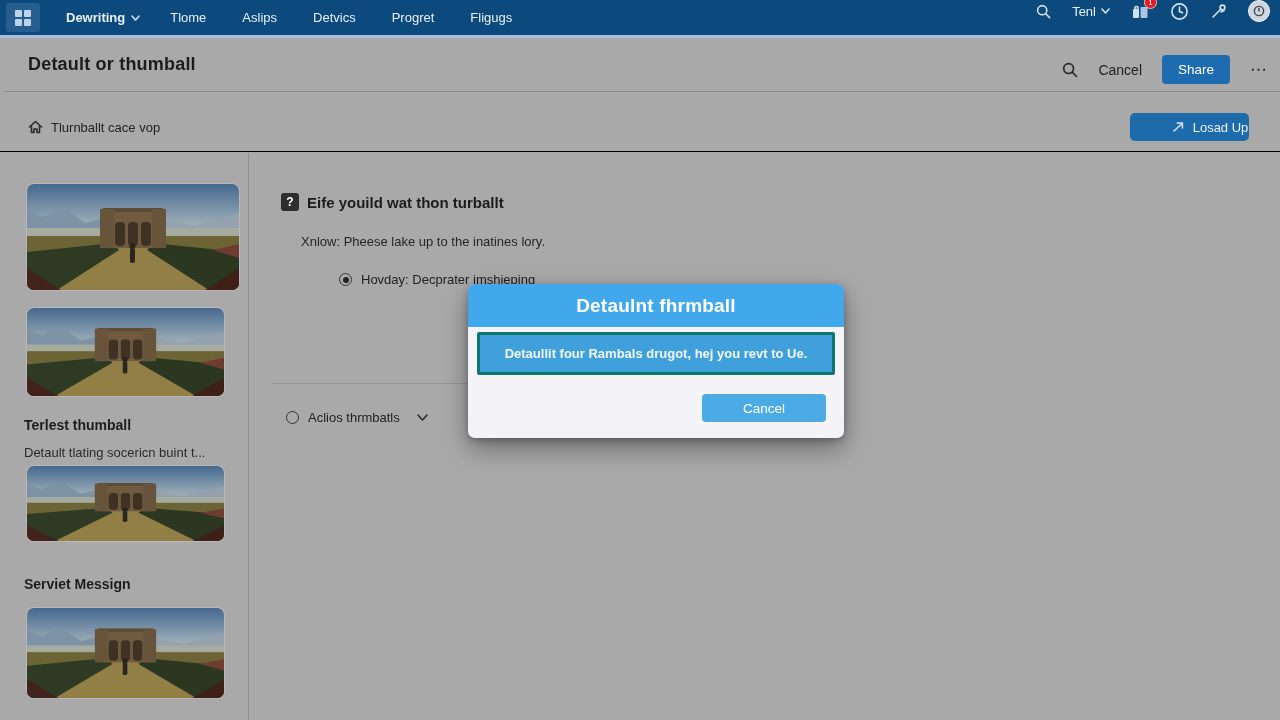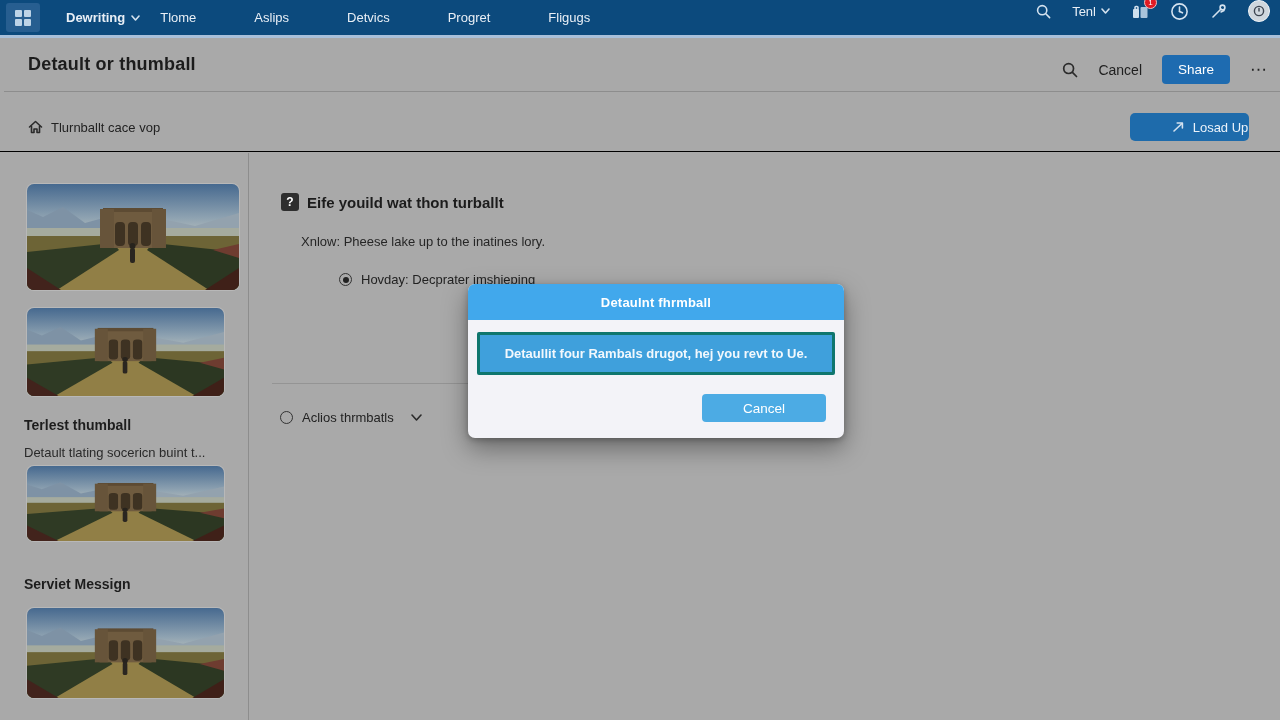--- a/index.html
+++ b/index.html
@@ -9,21 +9,21 @@
 
   
   .topbar { position:absolute; left:0; top:0; width:1280px; height:35px;
             background:#0c4a7d; display:flex; align-items:center; color:#e9eff6; }
   .subline { position:absolute; left:0; top:35px; width:1280px; height:3px; background:#a9c0da; }
   .waffle { width:34px; height:29px; margin-left:6px; background:#275e90; border-radius:3px;
             display:grid; grid-template-columns:7px 7px; grid-template-rows:7px 7px; gap:2px;
             justify-content:center; align-content:center; cursor:pointer; }
   .waffle span { background:#bdd3e7; border-radius:1px; }
   .brand { margin-left:26px; font-size:13px; font-weight:600; display:flex; align-items:center; gap:6px; cursor:pointer; }
-  .navitems { display:flex; margin-left:20px; gap:58px; font-size:13px; }
+  .navitems { display:flex; margin-left:30px; gap:36px; font-size:13px; }
   .navitems span { cursor:pointer; }
   .top-right { position:absolute; right:10px; top:0; height:22px; display:flex; align-items:center; gap:21px; }
   .tr-item { display:flex; align-items:center; gap:5px; font-size:13px; cursor:pointer; position:relative; }
   .badge { position:absolute; top:-7px; right:-8px; min-width:13px; height:13px; border-radius:7px;
            background:#e01b24; color:#fff; font-size:8px; display:flex; align-items:center; justify-content:center;
            padding:0 2px; border:1px solid #f0c0c0; }
   .avatar { width:22px; height:22px; border-radius:50%; background:#cfd6dd; border:1px solid #eef3f8;
             display:flex; align-items:center; justify-content:center; cursor:pointer; }
 
   
@@ -61,31 +61,31 @@
 
   
   .main { position:absolute; left:249px; top:153px; right:0; bottom:0; }
   .head-row { position:absolute; left:32px; top:40px; display:flex; align-items:center; gap:8px; }
   .q-icon { width:18px; height:18px; background:#2e2e2e; border-radius:3px; color:#fff; font-size:12px;
             font-weight:700; display:flex; align-items:center; justify-content:center; }
   .main-heading { font-size:15px; font-weight:700; color:#1c1c1c; }
   .instruction { position:absolute; left:52px; top:81px; font-size:13px; color:#262626; }
   .radio-row { position:absolute; display:flex; align-items:center; gap:9px; font-size:13px; color:#222; cursor:pointer; }
   .r1 { left:90px; top:119px; }
-  .r2 { left:31px; top:257px;align-items:center; }
+  .r2 { left:37px; top:257px;align-items:center; }
   .radio { width:13px; height:13px; border:1.5px solid #333; border-radius:50%; display:flex;
            align-items:center; justify-content:center; background:transparent; }
   .radio.sel::after { content:""; width:6px; height:6px; background:#222; border-radius:50%; }
   .main-divider { position:absolute; left:23px; top:230px; width:300px; height:1px; background:#949494; }
 
   
   .modal { position:absolute; left:468px; top:284px; width:376px; height:154px; background:#f3f3f8;
            border-radius:7px; box-shadow:0 10px 26px rgba(0,0,0,.38), 0 2px 6px rgba(0,0,0,.25); z-index:20; }
-  .modal-head { height:36px; background:#41a8ec; border-radius:7px 7px 0 0; display:flex;
-                align-items:center; justify-content:center; color:#fff; font-size:13px; font-weight:700;
+  .modal-head { height:43px; background:#41a8ec; border-radius:7px 7px 0 0; display:flex;
+                align-items:center; justify-content:center; color:#fff; font-size:19px; font-weight:700;
                 letter-spacing:.2px; }
   .highlight-row { position:absolute; left:9px; right:9px; top:48px; height:43px; border:3px solid #0f766e;
                    border-radius:2px; background:#3fa0dc; display:flex; align-items:center; justify-content:center;
                    color:#f2f8fd; font-size:13px; font-weight:600; cursor:pointer; }
   .modal-cancel { position:absolute; right:18px; bottom:16px; width:124px; height:28px; background:#4cabe4;
                   border:none; border-radius:4px; color:#fff; font-size:13.5px; font-family:inherit; cursor:pointer; }
 
   .icon-stroke { stroke:#2b2b2b; fill:none; stroke-width:1.6; stroke-linecap:round; stroke-linejoin:round; }
   .icon-light  { stroke:#d4e2ef; fill:none; stroke-width:1.6; stroke-linecap:round; stroke-linejoin:round; }
 </style>

